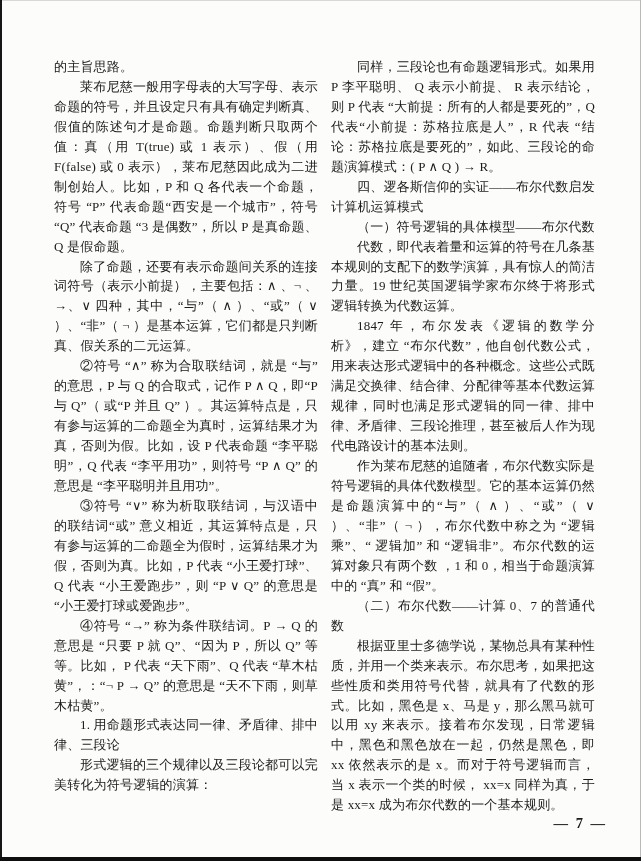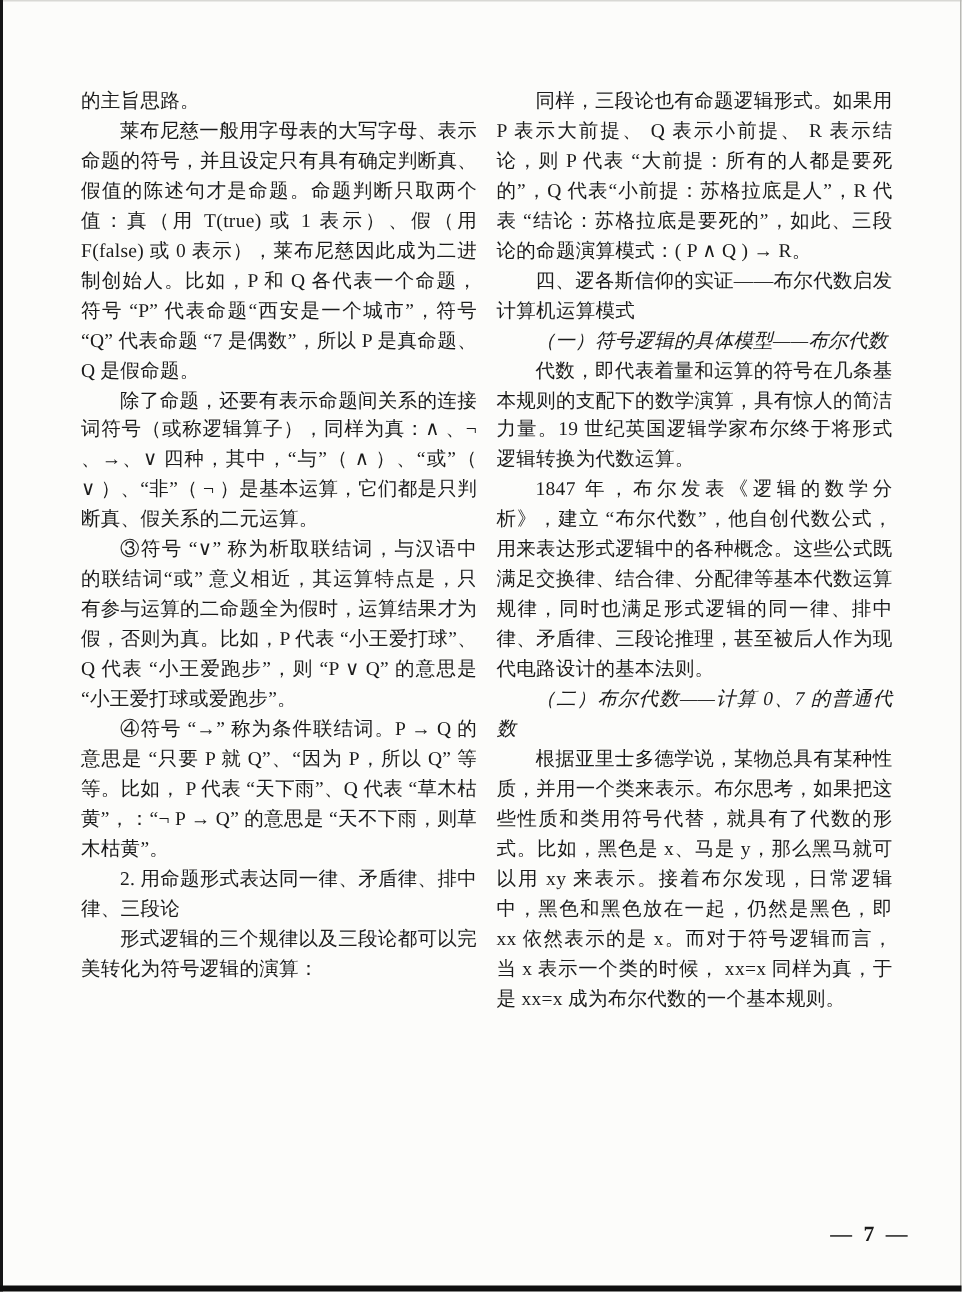--- a/index.html
+++ b/index.html
@@ -24,53 +24,55 @@
   .column {
     width:264px;
     font-size:13px;
     line-height:1.535;
     text-align:justify;
     letter-spacing:0.2px;
   }
   .column p { margin:0; text-indent:2em; }
   .column p.no-indent { text-indent:0; }
   .heading { font-weight:normal; }
-  .subheading { font-style:italic; }
+  .subheading { }
   .page-number {
     position:absolute;
     right:34px; top:815px;
     font-weight:bold;
     font-size:14.5px;
     letter-spacing:2px;
   }
 </style>
 </head>
 <body>
 
 <div class="scan-edge-top"></div>
 <div class="scan-edge-left"></div>
 <div class="scan-edge-right"></div>
 <div class="scan-edge-bottom"></div>
 
 <div class="page-content">
   <div class="column">
     <p class="no-indent">的主旨思路。</p>
-    <p>莱布尼慈一般用字母表的大写字母、表示命题的符号，并且设定只有具有确定判断真、假值的陈述句才是命题。命题判断只取两个值：真（用 T(true) 或 1 表示）、假（用 F(false) 或 0 表示），莱布尼慈因此成为二进制创始人。比如，P 和 Q 各代表一个命题，符号 “P” 代表命题“西安是一个城市”，符号 “Q” 代表命题 “7 是偶数”，所以 P 是真命题、Q 是假命题。</p>
-    <p>除了命题，还要有表示命题间关系的连接词符号（或称逻辑算子），同样为真：∧ 、¬ 、→、∨ 四种，其中，“与”（ ∧ ）、“或”（ ∨ ）、“非”（ ¬ ）是基本运算，它们都是只判断真、假关系的二元运算。</p>
+    <p>莱布尼慈一般用字母表的大写字母、表示命题的符号，并且设定只有具有确定判断真、假值的陈述句才是命题。命题判断只取两个值：真（用 T(true) 或 1 表示）、假（用 F(false) 或 0 表示），莱布尼慈因此成为二进制创始人。比如，P 和 Q 各代表一个命题，符号 “P” 代表命题“西安是一个城市”，符号 “Q” 代表命题 “3 是偶数”，所以 P 是真命题、Q 是假命题。</p>
+    <p>除了命题，还要有表示命题间关系的连接词符号（表示小前提），主要包括：∧ 、¬ 、→、∨ 四种，其中，“与”（ ∧ ）、“或”（ ∨ ）、“非”（ ¬ ）是基本运算，它们都是只判断真、假关系的二元运算。</p>
+    <p>②符号 “∧” 称为合取联结词，就是 “与” 的意思，P 与 Q 的合取式，记作 P ∧ Q，即“P 与 Q”（ 或“P 并且 Q” ）。其运算特点是，只有参与运算的二命题全为真时，运算结果才为真，否则为假。比如，设 P 代表命题 “李平聪明”，Q 代表 “李平用功”，则符号 “P ∧ Q” 的意思是 “李平聪明并且用功”。</p>
     <p>③符号 “∨” 称为析取联结词，与汉语中的联结词“或” 意义相近，其运算特点是，只有参与运算的二命题全为假时，运算结果才为假，否则为真。比如，P 代表 “小王爱打球”、 Q 代表 “小王爱跑步”，则 “P ∨ Q” 的意思是 “小王爱打球或爱跑步”。</p>
     <p>④符号 “→” 称为条件联结词。P → Q 的意思是 “只要 P 就 Q”、“因为 P，所以 Q” 等等。比如， P 代表 “天下雨”、Q 代表 “草木枯黄”，：“¬ P → Q” 的意思是 “天不下雨，则草木枯黄”。</p>
-    <p>2. 用命题形式表达同一律、矛盾律、排中律、三段论</p>
+    <p>1. 用命题形式表达同一律、矛盾律、排中律、三段论</p>
     <p>形式逻辑的三个规律以及三段论都可以完美转化为符号逻辑的演算：</p>
 
   </div>
   <div class="column">
-    <p>同样，三段论也有命题逻辑形式。如果用 P 表示大前提、 Q 表示小前提、 R 表示结论，则 P 代表 “大前提：所有的人都是要死的”，Q 代表“小前提：苏格拉底是人”，R 代表 “结论：苏格拉底是要死的”，如此、三段论的命题演算模式：( P ∧ Q ) → R。</p>
+    <p>同样，三段论也有命题逻辑形式。如果用 P 李平聪明、 Q 表示小前提、 R 表示结论，则 P 代表 “大前提：所有的人都是要死的”，Q 代表“小前提：苏格拉底是人”，R 代表 “结论：苏格拉底是要死的”，如此、三段论的命题演算模式：( P ∧ Q ) → R。</p>
     <p class="heading">四、逻各斯信仰的实证——布尔代数启发计算机运算模式</p>
     <p class="subheading">（一）符号逻辑的具体模型——布尔代数</p>
     <p>代数，即代表着量和运算的符号在几条基本规则的支配下的数学演算，具有惊人的简洁力量。19 世纪英国逻辑学家布尔终于将形式逻辑转换为代数运算。</p>
     <p>1847 年，布尔发表《逻辑的数学分析》，建立 “布尔代数”，他自创代数公式，用来表达形式逻辑中的各种概念。这些公式既满足交换律、结合律、分配律等基本代数运算规律，同时也满足形式逻辑的同一律、排中律、矛盾律、三段论推理，甚至被后人作为现代电路设计的基本法则。</p>
+    <p>作为莱布尼慈的追随者，布尔代数实际是符号逻辑的具体代数模型。它的基本运算仍然是命题演算中的“与”（ ∧ ）、“或”（ ∨ ）、“非”（ ¬ ），布尔代数中称之为 “逻辑乘”、“ 逻辑加” 和 “逻辑非”。布尔代数的运算对象只有两个数 ，1 和 0，相当于命题演算中的 “真” 和 “假”。</p>
     <p class="subheading">（二）布尔代数——计算 0、7 的普通代数</p>
     <p>根据亚里士多德学说，某物总具有某种性质，并用一个类来表示。布尔思考，如果把这些性质和类用符号代替，就具有了代数的形式。比如，黑色是 x、马是 y，那么黑马就可以用 xy 来表示。接着布尔发现，日常逻辑中，黑色和黑色放在一起，仍然是黑色，即 xx 依然表示的是 x。而对于符号逻辑而言，当 x 表示一个类的时候， xx=x 同样为真，于是 xx=x 成为布尔代数的一个基本规则。</p>
 
   </div>
 </div>
 
 <div class="page-number">— 7 —</div>
 
 </body></html>

